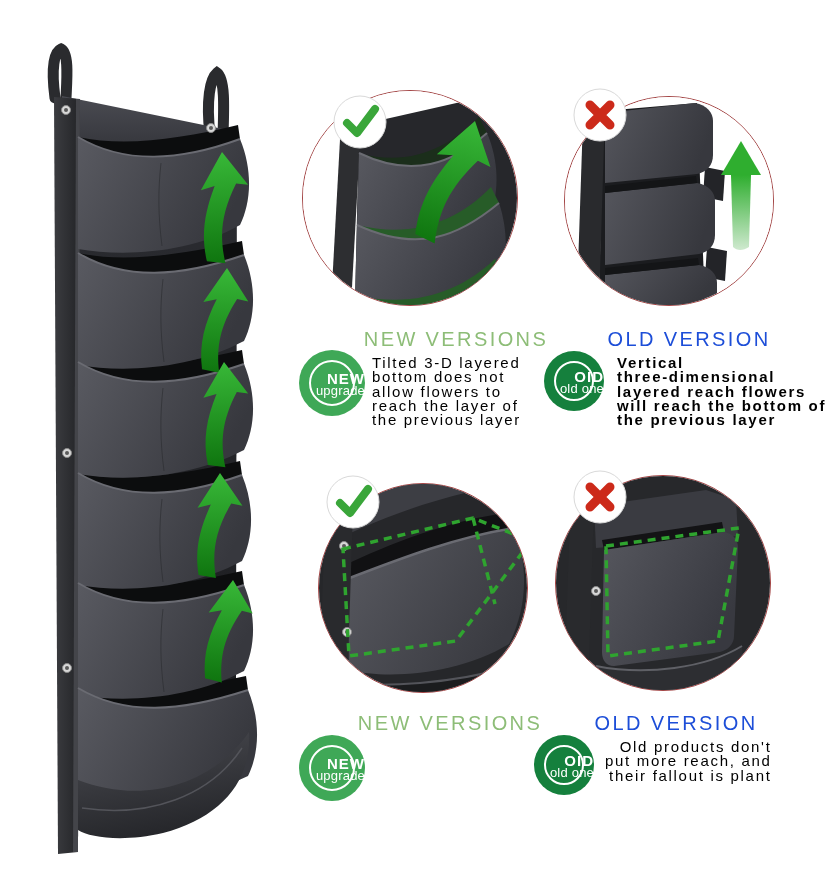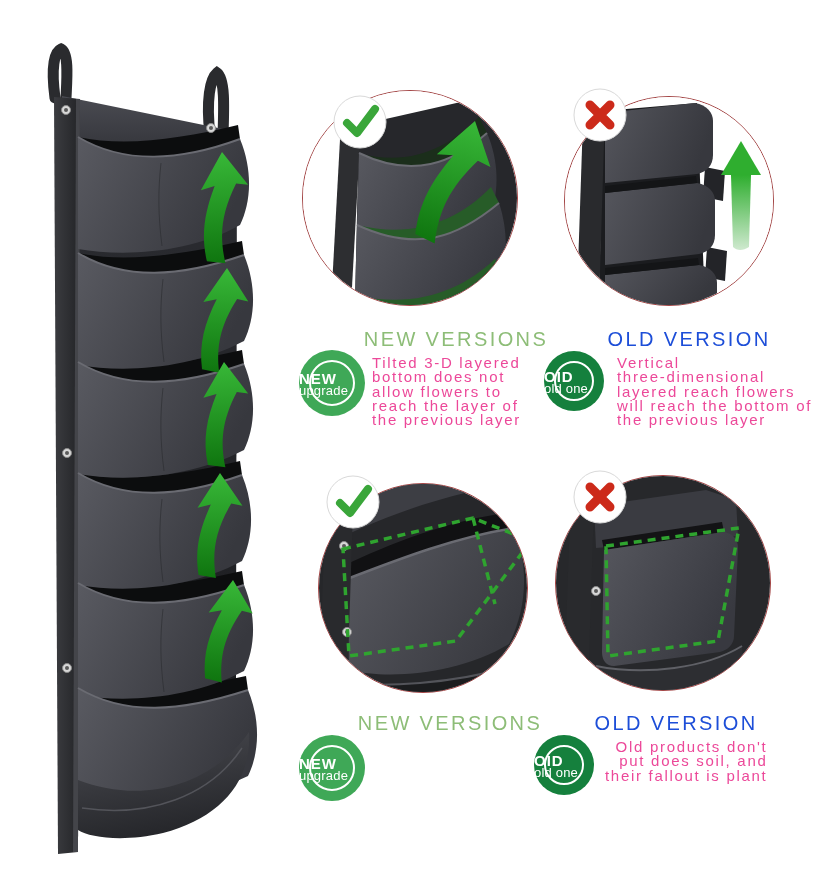--- a/index.html
+++ b/index.html
@@ -4,27 +4,27 @@
 <style>
   html,body{margin:0;padding:0;background:#fff;}
   .stage{position:relative;width:838px;height:876px;background:#fff;overflow:hidden;font-family:"Liberation Sans",sans-serif;}
   .abs{position:absolute;}
   .photo-circle{position:absolute;border-radius:50%;border:1.5px solid #a34545;overflow:hidden;background:#fff;}
   .photo-circle svg{display:block;width:100%;height:100%;}
   .mark{position:absolute;}
   .heading{position:absolute;transform:translateX(-50%);white-space:nowrap;font-size:20px;letter-spacing:2.4px;font-weight:400;}
   .heading.new{color:#8dbd77;}
   .heading.old{color:#1d4ed8;}
-  .badge{position:absolute;border-radius:50%;display:flex;flex-direction:column;align-items:flex-start;justify-content:center;transform:translateX(-50%);}
+  .badge{position:absolute;border-radius:50%;display:flex;flex-direction:column;align-items:flex-end;justify-content:center;transform:translateX(-50%);}
   .badge .ring{position:absolute;inset:10px;border:2px solid #fff;border-radius:50%;}
   .badge .t1{font-weight:bold;font-size:15px;line-height:15px;color:#fff;letter-spacing:1px;}
   .badge .t2{font-size:13px;line-height:9px;color:#fff;letter-spacing:0.2px;}
   .badge.green{background:#3fa857;}
   .badge.gray{background:#15803d;}
-  .para{position:absolute;font-size:15px;line-height:14.3px;letter-spacing:1.7px;color:#ec4899;}
+  .para{position:absolute;font-size:15px;line-height:14.3px;letter-spacing:1.7px;color:#000000;}
 </style>
 </head>
 <body>
 
 <div class="stage">
 
   <svg class="abs" style="left:30px;top:40px;" width="245" height="822" viewBox="0 0 245 822">
     <defs>
       <linearGradient id="gFront" x1="0" y1="0" x2="1" y2="0.35">
         <stop offset="0" stop-color="#595a61"></stop>
@@ -260,21 +260,21 @@
     <div class="t2">old one</div>
   </div>
 
   <div class="para" style="left:372px;top:356px;">
     <div>Tilted 3-D layered</div>
     <div>bottom does not</div>
     <div>allow flowers to</div>
     <div>reach the layer of</div>
     <div>the previous layer</div>
   </div>
-  <div class="para" style="left:617px;top:356px;">
+  <div class="para" style="left:617px;top:356px;font-weight:bold;">
     <div>Vertical</div>
     <div>three-dimensional</div>
     <div>layered reach flowers</div>
     <div>will reach the bottom of</div>
     <div>the previous layer</div>
   </div>
 
   <div class="heading new" style="left:450px;top:712px;">NEW VERSIONS</div>
   <div class="heading old" style="left:676px;top:712px;">OLD VERSION</div>
 
@@ -284,17 +284,17 @@
     <div class="t2">upgrade</div>
   </div>
   <div class="badge gray" style="left:564px;top:735px;width:60px;height:60px;">
     <div class="ring"></div>
     <div class="t1">OID</div>
     <div class="t2">old one</div>
   </div>
 
   <div class="para" style="left:605px;top:740px;text-align:right;">
     <div>Old products don't</div>
-    <div>put does soil, and</div>
+    <div>put more reach, and</div>
     <div>their fallout is plant</div>
   </div>
 
 </div>
 
 </body></html>

